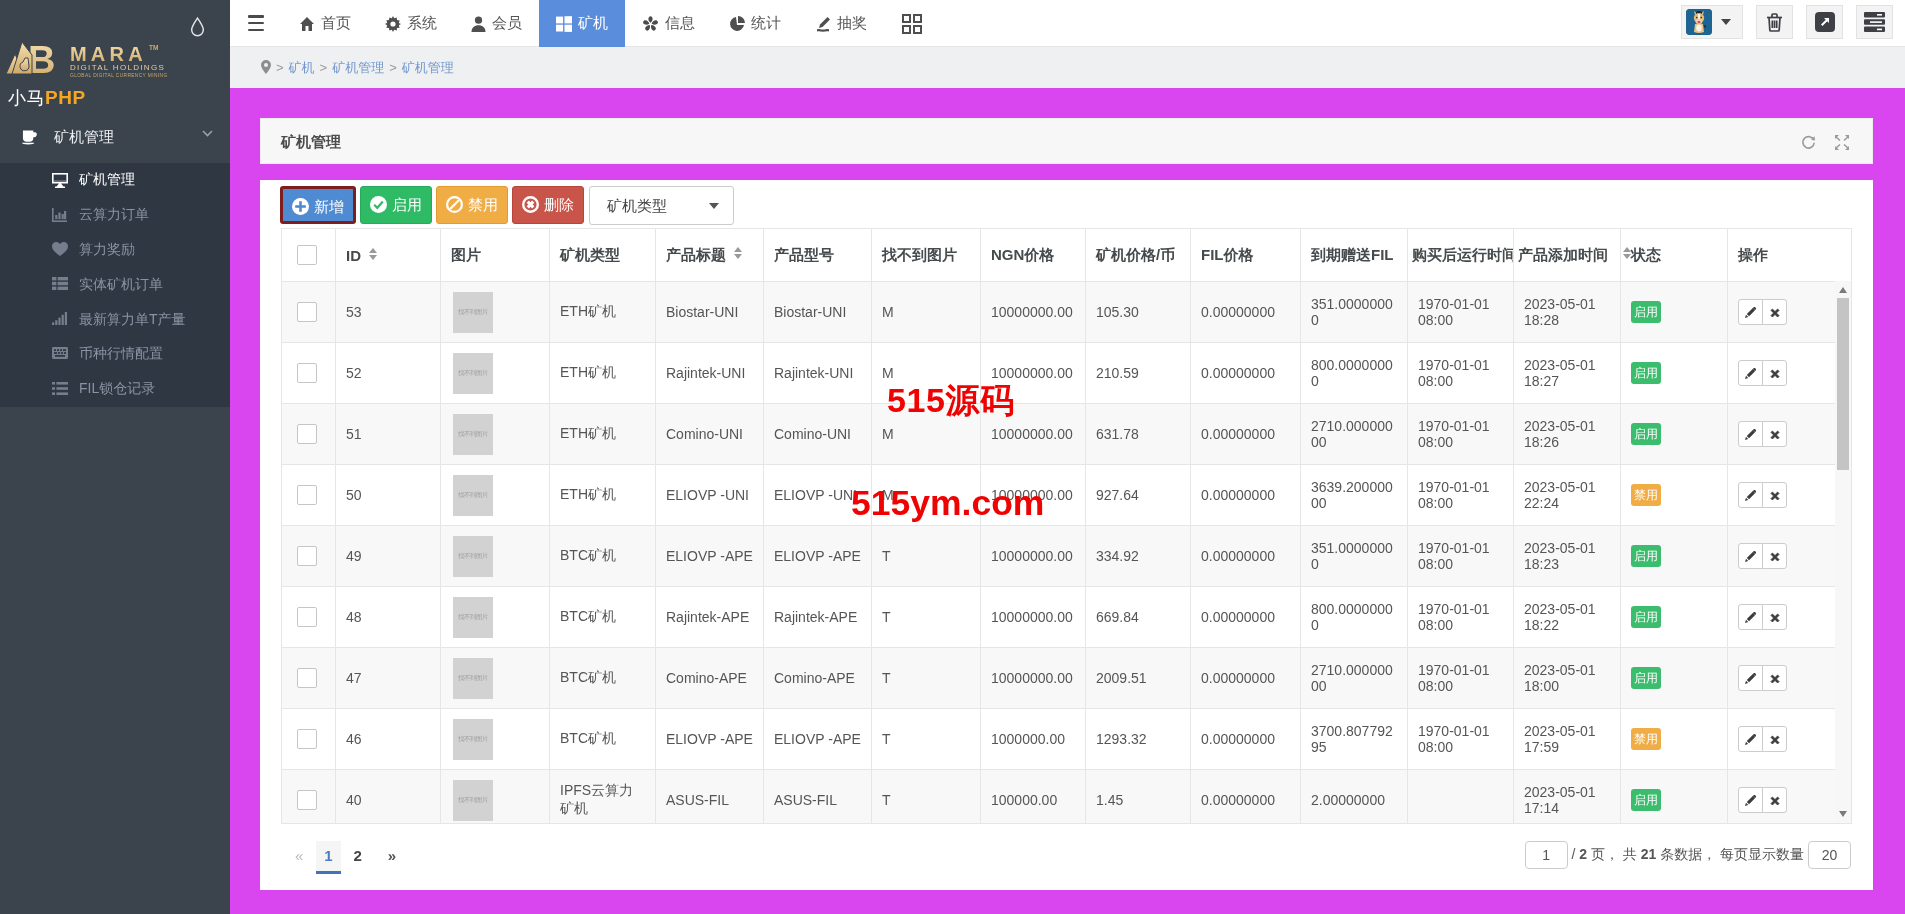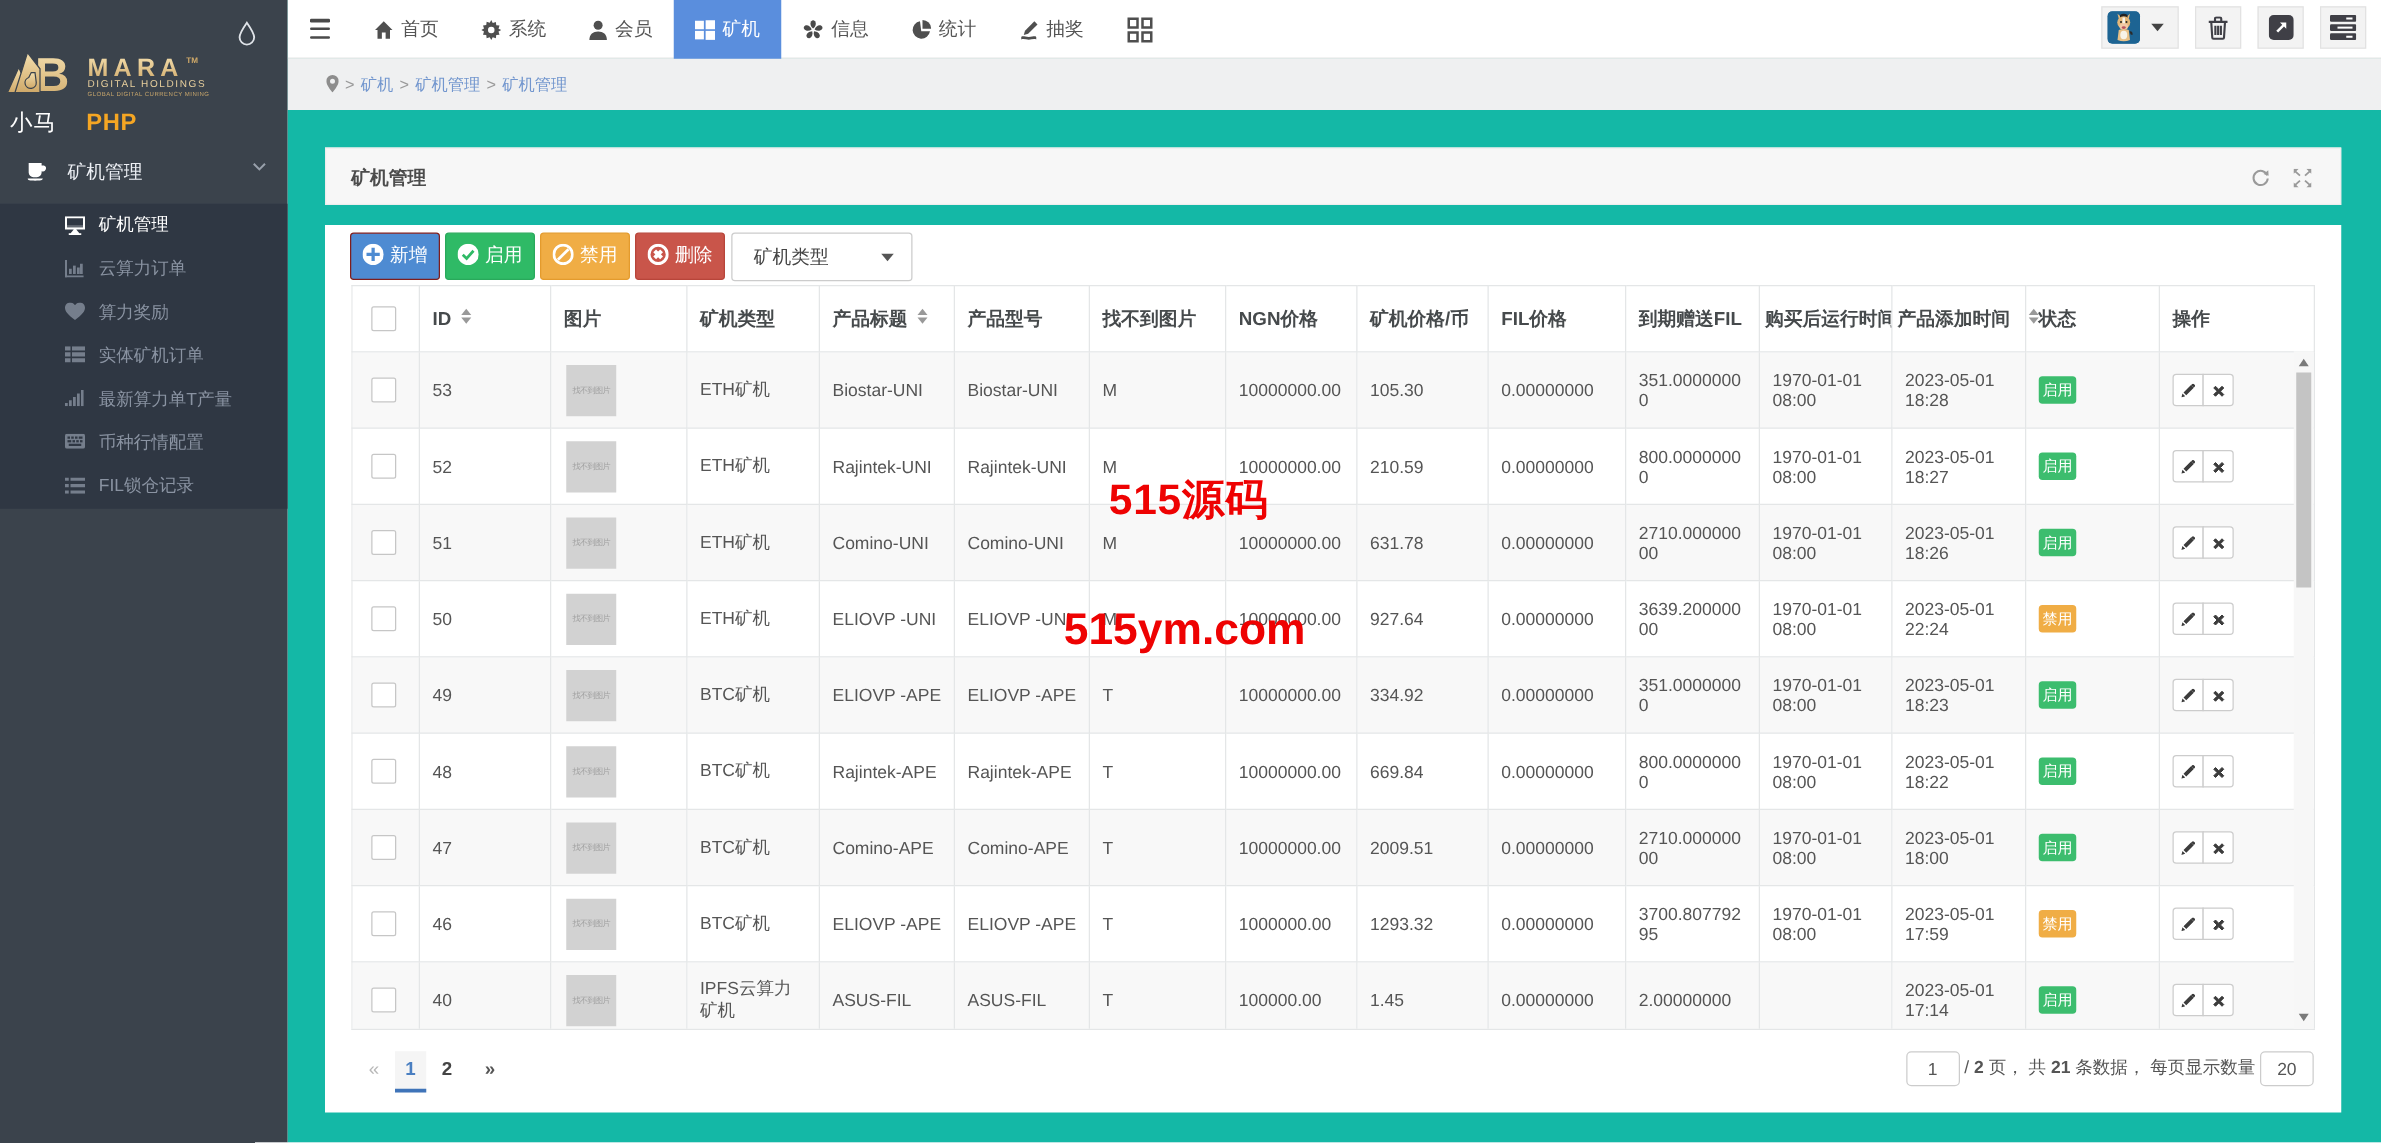--- a/index.html
+++ b/index.html
@@ -5,32 +5,32 @@
 * { margin:0; padding:0; box-sizing:border-box; }
 html,body { width:1905px; height:914px; overflow:hidden; }
 body { font-family:"Liberation Sans", sans-serif; font-size:14px; color:#555; background:#eff0f1; position:relative; }
 
 .sidebar { position:absolute; left:0; top:0; width:230px; height:914px; background:#3b434c; z-index:5; }
 .sb-head { position:relative; height:111px; }
 .drop { position:absolute; right:25px; top:16px; }
 .logo { position:absolute; left:6px; top:40px; }
 .xiaoma { position:absolute; left:8px; top:86px; font-size:17px; color:#fff; }
 .xiaoma .xm { font-weight:normal; letter-spacing:0.5px; font-size:18px; }
-.xiaoma .php { color:#f5a623; font-weight:bold; letter-spacing:0.5px; font-size:19px;margin-left:24px; }
+.xiaoma .php { color:#f5a623; font-weight:bold; letter-spacing:0.5px; font-size:19px; }
 .menu-parent { height:52px; display:flex; align-items:center; color:#eceff4; font-size:15px; position:relative; }
 .menu-parent .mp-ico { margin-left:22px; width:16px; }
 .menu-parent .mp-txt { margin-left:16px; }
 .menu-parent .chev { position:absolute; right:17px; top:19px; }
 .submenu { background:#2f3743; }
 .smi { height:34.8px; display:flex; align-items:center; color:#8a93a2; font-size:14px; }
 .smi .ico { margin-left:52px; width:15px; height:15px; }
 .smi .txt { margin-left:12px; }
 .smi.active { color:#fff; }
 
-.main { position:absolute; left:230px; top:0; right:0; height:914px; background:#14b8a6; }
+.main { position:absolute; left:230px; top:0; right:0; height:914px; background:#d946ef; }
 .navbar { position:relative; height:47px; background:#fff; border-bottom:1px solid #e6e6e6; }
 .burger { position:absolute; left:18px; top:15px; width:16px; height:16px; }
 .burger span { display:block; height:2.6px; background:#4a4a4a; margin-bottom:4.2px; border-radius:1px; }
 .nav-items { position:absolute; left:52px; top:0; height:47px; display:flex; }
 .nav-it { height:47px; display:flex; align-items:center; padding:0 17px; color:#555; font-size:15px; }
 .nav-it svg { margin-right:6px; }
 .nav-it.active { background:#5a8edd; color:#fff; }
 .nav-right { position:absolute; right:12px; top:5px; display:flex; align-items:center; }
 .nr-btn { height:34px; background:#f3f3f3; border:1px solid #e2e2e2; display:flex; align-items:center; justify-content:center; margin-left:13px; }
 .avatarbox { width:62px; justify-content:flex-start; }
@@ -42,21 +42,21 @@
 .breadcrumb .sep { color:#9a9a9a; margin:0 1px; }
 
 .card-head { position:absolute; left:30px; right:32px; top:118px; height:46px; background:#f7f7f7; border:1px solid #ededed; }
 .card-head .title { position:absolute; left:20px; top:14px; font-size:15px; font-weight:bold; color:#4c4c4c; }
 .card-head .tools { position:absolute; right:22px; top:14px; color:#999; }
 .card-body { position:absolute; left:30px; right:32px; top:180px; height:710px; background:#fff; }
 
 .btnrow { position:absolute; left:20px; top:6px; height:38px; font-size:0; }
 .btn { display:inline-block; height:38px; line-height:38px; color:#fff; font-size:15px; padding:0 9px; border-radius:3px; margin-right:4px; vertical-align:top; }
 .btn .bi { display:inline-block; vertical-align:-3px; margin-right:5px; }
-.btn-blue { background:#4e8bd2; border:1px solid #7f1d1d; line-height:36px; }
+.btn-blue { background:#4e8bd2; border:3px solid #7f1d1d; line-height:36px; }
 .btn-green { background:#2fba66; border:1px solid #29a95b; line-height:36px; }
 .btn-orange { background:#f0ad45; border:1px solid #e49b2d; line-height:36px; }
 .btn-red { background:#c9554a; border:1px solid #b8453a; line-height:36px; }
 .sel { display:inline-block; width:145px; height:39px; line-height:37px; background:#fff; border:1px solid #ccc; border-radius:3px; color:#444; font-size:15px; padding-left:17px; position:relative; vertical-align:top; margin-left:1px; }
 .sel:after { content:""; position:absolute; right:14px; top:16px; border-left:5px solid transparent; border-right:5px solid transparent; border-top:6px solid #555; }
 
 .tbl { position:absolute; left:21px; top:48px; width:1571px; height:595px; overflow:hidden; }
 .tbl-bottom { position:absolute; left:21px; top:643px; width:1571px; border-top:1px solid #e4e6e7; }
 table { border-collapse:collapse; table-layout:fixed; width:1571px; }
 th, td { border:1px solid #e4e6e7; padding:8px 10px; text-align:left; vertical-align:middle; font-size:14px; color:#555; overflow:hidden; }

